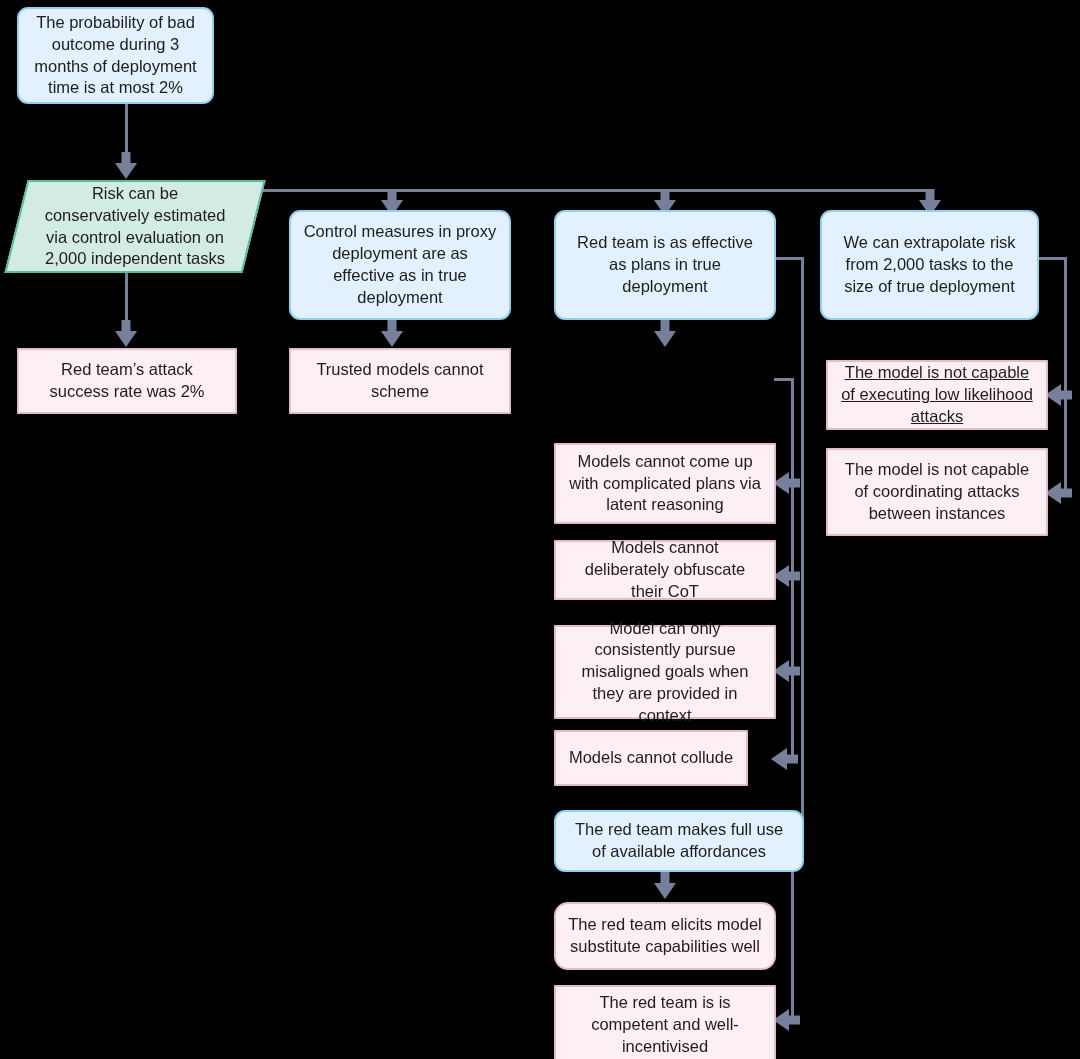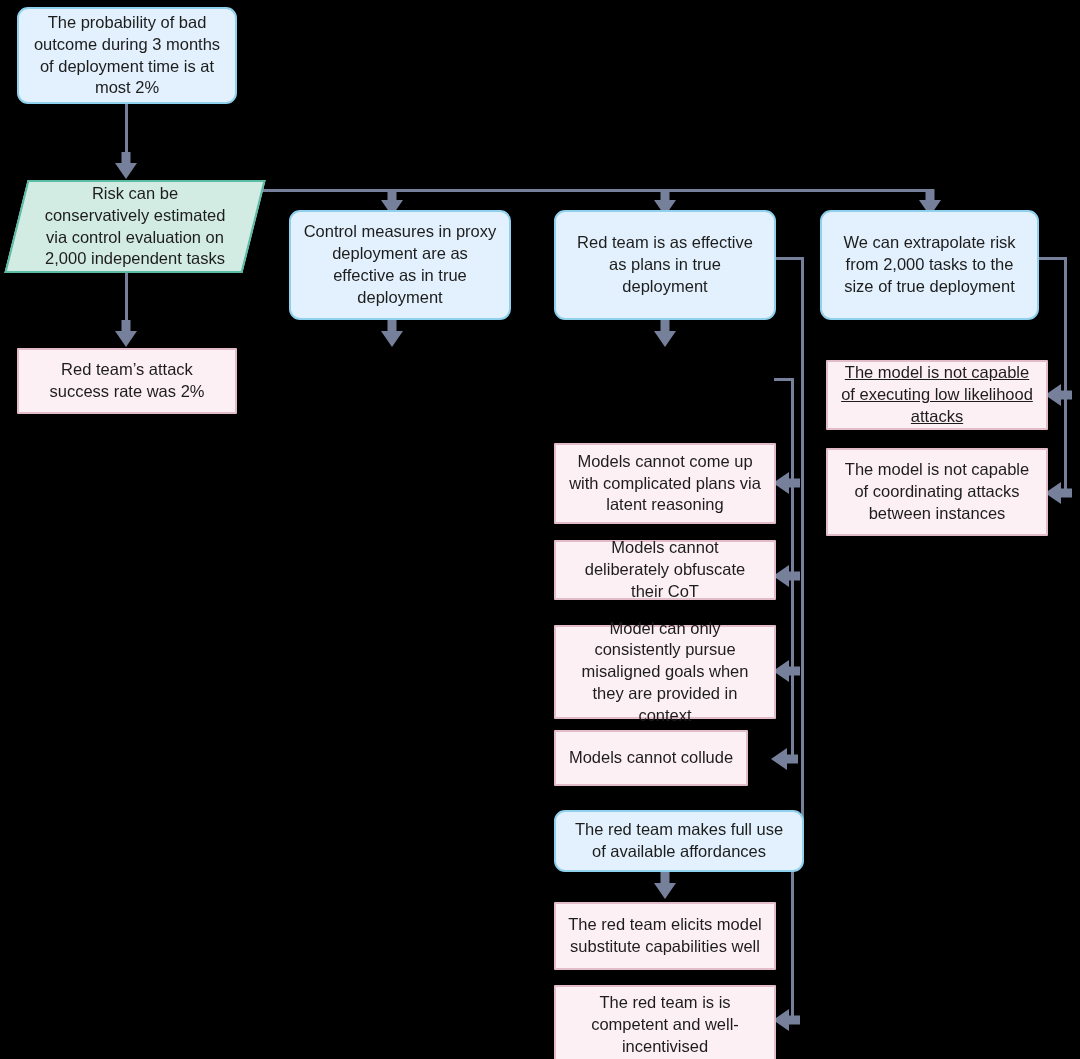--- a/index.html
+++ b/index.html
@@ -61,21 +61,21 @@
   .edge.v { width: 3px; }
 
   .arrow { position: absolute; z-index: 3; }
   .arrow svg { display: block; overflow: visible; }
 </style>
 </head>
 <body>
 
 <div id="canvas">
 
-  <div class="node claim" style="left:17px; top:7px; width:220px; height:97px;">
+  <div class="node claim" style="left:17px; top:7px; width:197px; height:97px;">
     <span class="label">The probability of bad outcome during 3 months of deployment time is at most 2%</span>
   </div>
 
   <div class="edge v" style="left:125px; top:104px; height:55px;"></div>
   <div class="arrow" style="left:112px; top:152px;">
     <svg width="28" height="28" viewBox="0 0 28 28">
         <path d="M14 27 L3 11 L9.5 11 L9.5 0 L18.5 0 L18.5 11 L25 11 Z" fill="#76809b"></path>
       </svg>
   </div>
 
@@ -118,20 +118,23 @@
     <span class="label">Control measures in proxy deployment are as effective as in true deployment</span>
   </div>
 
   <div class="edge v" style="left:391px; top:320px; height:14px;"></div>
   <div class="arrow" style="left:378px; top:320px;">
     <svg width="28" height="28" viewBox="0 0 28 28">
         <path d="M14 27 L3 11 L9.5 11 L9.5 0 L18.5 0 L18.5 11 L25 11 Z" fill="#76809b"></path>
       </svg>
   </div>
 
+  <div class="node evidence" style="left:289px; top:348px; width:222px; height:66px;">
+    <span class="label">Trusted models cannot scheme</span>
+  </div>
 
   <div class="node claim" style="left:554px; top:210px; width:222px; height:110px;">
     <span class="label">Red team is as effective as plans in true deployment</span>
   </div>
 
   <div class="edge v" style="left:664px; top:320px; height:14px;"></div>
   <div class="arrow" style="left:651px; top:320px;">
     <svg width="28" height="28" viewBox="0 0 28 28">
         <path d="M14 27 L3 11 L9.5 11 L9.5 0 L18.5 0 L18.5 11 L25 11 Z" fill="#76809b"></path>
       </svg>
@@ -203,21 +206,21 @@
 
   <div class="edge h" style="left:774px; top:852px; width:20px;"></div>
   <div class="edge v" style="left:791px; top:852px; height:168px;"></div>
   <div class="edge h" style="left:783px; top:1019px; width:10px;"></div>
   <div class="arrow" style="left:772px; top:1006px;">
     <svg width="28" height="28" viewBox="0 0 28 28">
         <path d="M1 14 L17 3 L17 9.5 L28 9.5 L28 18.5 L17 18.5 L17 25 Z" fill="#76809b"></path>
       </svg>
   </div>
 
-  <div class="node evidence" style="left:554px; top:902px; width:222px; height:68px;">
+  <div class="node evidence" style="left:554px; top:902px; width:222px; height:68px;border-radius:14px;">
     <span class="label">The red team elicits model substitute capabilities well</span>
   </div>
 
   <div class="node evidence" style="left:554px; top:985px; width:222px; height:80px;">
     <span class="label">The red team is is competent and well-incentivised</span>
   </div>
 
   <div class="node claim" style="left:820px; top:210px; width:219px; height:110px;">
     <span class="label">We can extrapolate risk from 2,000 tasks to the size of true deployment</span>
   </div>

